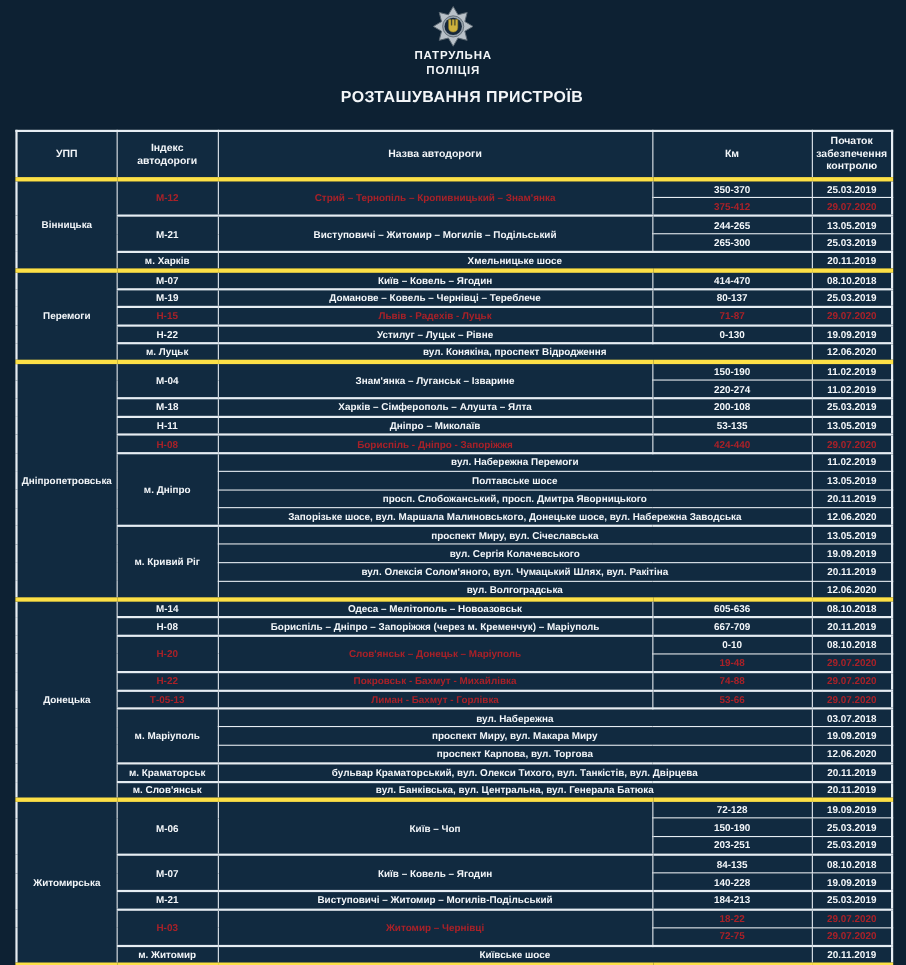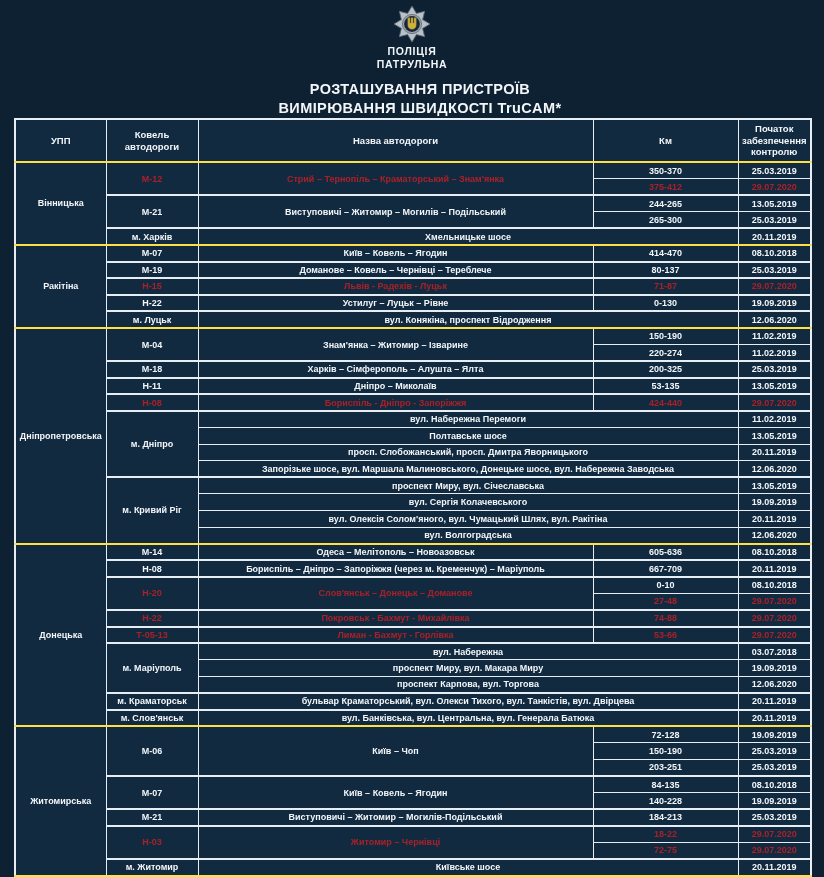--- a/index.html
+++ b/index.html
@@ -53,64 +53,63 @@
   }
   th {
     font-size: 9.5px;
     line-height: 11.5px;
     height: 41px;
   }
   tbody tr { height: 16.6px; }
   td { font-size: 9px; line-height: 10px; }
   td.red { color: #a92128; }
   tr.road-first td { border-top: 2px solid #e6edf3; }
-  tr.group-first td { border-top: 2px solid #fde047; margin-top: 24px; }
+  tr.group-first td { border-top: 4px solid #fde047; margin-top: 24px; }
 </style>
 </head>
 <body>
 
 <div class="page-header">
   <svg class="badge" width="40" height="40" viewBox="0 0 40 40">
     <polygon points="20,2 24.4,9.4 32.7,7.3 30.6,15.6 38,20 30.6,24.4 32.7,32.7 24.4,30.6 20,38 15.6,30.6 7.3,32.7 9.4,24.4 2,20 9.4,15.6 7.3,7.3 15.6,9.4" fill="#b9c1c8" stroke="#5b6771" stroke-width="0.9"></polygon>
     <circle cx="20" cy="20" r="9.6" fill="#9aa5ae" stroke="#5b6771" stroke-width="0.8"></circle>
     <circle cx="20" cy="20" r="7.9" fill="#16273a"></circle>
     <path d="M15.8 13.8 h2.2 v5.2 h1 v-5.2 h2 v5.2 h1 v-5.2 h2.2 v7.4 c0 2.4-1.9 4-4.2 4 s-4.2-1.6-4.2-4 z" fill="#cfb23e" stroke="#8c7a27" stroke-width="0.5"></path>
   </svg>
   <div class="org">
+    <div>ПАТРУЛЬНА</div>
     <div>ПОЛІЦІЯ</div>
-    <div>ПАТРУЛЬНА</div>
   </div>
   <div class="title">
     <div>РОЗТАШУВАННЯ ПРИСТРОЇВ</div>
-    <div>ВИМІРЮВАННЯ ШВИДКОСТІ TruCAM*</div>
   </div>
 </div>
 
 <table class="main">
   <colgroup>
     <col style="width:91px">
       <col style="width:92px">
       <col style="width:395px">
       <col style="width:145px">
       <col style="width:73px">
   </colgroup>
   <thead>
     <tr id="head-row">
         <th>УПП</th>
-        <th>Ковель автодороги</th>
+        <th>Індекс автодороги</th>
         <th>Назва автодороги</th>
         <th>Км</th>
         <th>Початок забезпечення контролю</th>
       </tr>
   </thead>
   <tbody id="table-body">
       <tr class="group-first">
         <td rowspan="5">Вінницька</td>
         <td rowspan="2" class="red">М-12</td>
-        <td rowspan="2" class="red">Стрий – Тернопіль – Краматорський – Знам'янка</td>
+        <td rowspan="2" class="red">Стрий – Тернопіль – Кропивницький – Знам'янка</td>
         <td>350-370</td>
         <td>25.03.2019</td>
       </tr>
       <tr>
         <td class="red">375-412</td>
         <td class="red">29.07.2020</td>
       </tr>
       <tr class="road-first">
         <td rowspan="2">М-21</td>
         <td rowspan="2">Виступовичі – Житомир – Могилів – Подільський</td>
@@ -120,21 +119,21 @@
       <tr>
         <td>265-300</td>
         <td>25.03.2019</td>
       </tr>
       <tr class="road-first">
         <td>м. Харків</td>
         <td colspan="2">Хмельницьке шосе</td>
         <td>20.11.2019</td>
       </tr>
       <tr class="group-first">
-        <td rowspan="5">Ракітіна</td>
+        <td rowspan="5">Перемоги</td>
         <td>М-07</td>
         <td>Київ – Ковель – Ягодин</td>
         <td>414-470</td>
         <td>08.10.2018</td>
       </tr>
       <tr class="road-first">
         <td>М-19</td>
         <td>Доманове – Ковель – Чернівці – Тереблече</td>
         <td>80-137</td>
         <td>25.03.2019</td>
@@ -152,32 +151,32 @@
         <td>19.09.2019</td>
       </tr>
       <tr class="road-first">
         <td>м. Луцьк</td>
         <td colspan="2">вул. Конякіна, проспект Відродження</td>
         <td>12.06.2020</td>
       </tr>
       <tr class="group-first">
         <td rowspan="13">Дніпропетровська</td>
         <td rowspan="2">М-04</td>
-        <td rowspan="2">Знам'янка – Житомир – Ізварине</td>
+        <td rowspan="2">Знам'янка – Луганськ – Ізварине</td>
         <td>150-190</td>
         <td>11.02.2019</td>
       </tr>
       <tr>
         <td>220-274</td>
         <td>11.02.2019</td>
       </tr>
       <tr class="road-first">
         <td>М-18</td>
         <td>Харків – Сімферополь – Алушта – Ялта</td>
-        <td>200-325</td>
+        <td>200-108</td>
         <td>25.03.2019</td>
       </tr>
       <tr class="road-first">
         <td>Н-11</td>
         <td>Дніпро – Миколаїв</td>
         <td>53-135</td>
         <td>13.05.2019</td>
       </tr>
       <tr class="road-first">
         <td class="red">Н-08</td>
@@ -227,26 +226,26 @@
         <td>08.10.2018</td>
       </tr>
       <tr class="road-first">
         <td>Н-08</td>
         <td>Бориспіль – Дніпро – Запоріжжя (через м. Кременчук) – Маріуполь</td>
         <td>667-709</td>
         <td>20.11.2019</td>
       </tr>
       <tr class="road-first">
         <td rowspan="2" class="red">Н-20</td>
-        <td rowspan="2" class="red">Слов'янськ – Донецьк – Доманове</td>
+        <td rowspan="2" class="red">Слов'янськ – Донецьк – Маріуполь</td>
         <td>0-10</td>
         <td>08.10.2018</td>
       </tr>
       <tr>
-        <td class="red">27-48</td>
+        <td class="red">19-48</td>
         <td class="red">29.07.2020</td>
       </tr>
       <tr class="road-first">
         <td class="red">Н-22</td>
         <td class="red">Покровськ - Бахмут - Михайлівка</td>
         <td class="red">74-88</td>
         <td class="red">29.07.2020</td>
       </tr>
       <tr class="road-first">
         <td class="red">Т-05-13</td>

